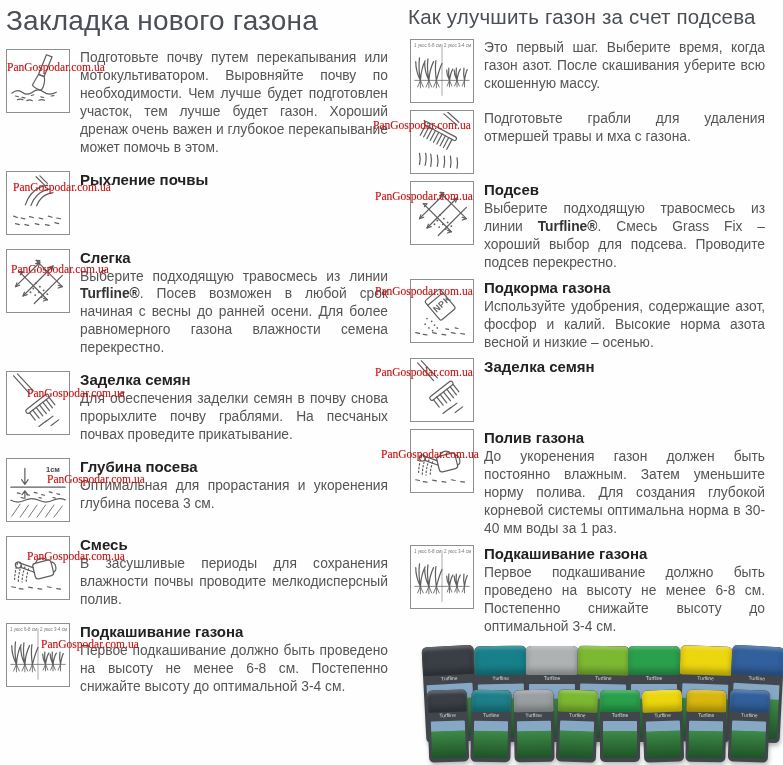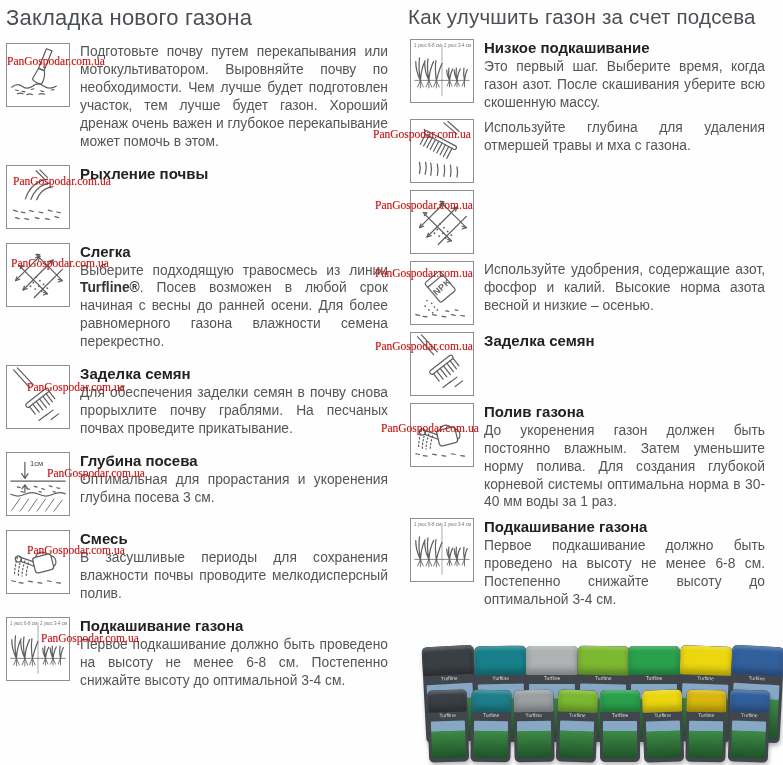--- a/index.html
+++ b/index.html
@@ -2,40 +2,40 @@
 <html><head>
 <meta charset="utf-8">
 <style>
   html,body{margin:0;padding:0;background:#fff;}
   .page{position:relative;width:783px;height:765px;background:#fefefe;overflow:hidden;
         font-family:"Liberation Sans", sans-serif;}
   .col{position:absolute;top:5px;}
   .col-left{left:6px;width:382px;}
   .col-right{left:408px;width:357px;}
   h1.col-title{margin:0 0 12px 0;font-weight:400;color:#4a4f55;letter-spacing:.2px;}
-  .col-left h1.col-title{font-size:22px;}
+  .col-left h1.col-title{font-size:28px;}
   .col-right h1.col-title{font-size:20.5px;white-space:nowrap;margin-bottom:10px;}
   .step{display:flex;gap:10px;align-items:flex-start;}
   .col-left .step{margin-bottom:14px;}
   .col-right .step{margin-bottom:7px;}
   .icon-box{position:relative;flex:0 0 64px;width:64px;height:64px;background:#fff;
             border:1px solid #8f8f8f;box-sizing:border-box;}
   .col-right .icon-box{margin-left:2px;}
   .icon{position:absolute;inset:1px;width:60px;height:60px;stroke:#5f5f5f;fill:none;
         stroke-width:1.3;stroke-linecap:round;stroke-linejoin:round;}
   .txt{flex:1;min-width:0;}
   .step h3{margin:0 0 2px 0;font-size:15px;font-weight:700;color:#222;}
   .step p{margin:0;font-size:13.8px;line-height:1.3;color:#555;text-align:justify;}
   .step p b{color:#333;}
   .wm{position:absolute;z-index:3;white-space:nowrap;font-family:"Liberation Serif", serif;
       font-weight:400;font-size:11.5px;color:#c41414;text-shadow:0 0 1px rgba(190,20,20,.35);}
   .mow-label{position:absolute;top:3px;font-size:4.5px;line-height:5px;color:#777;
              white-space:nowrap;overflow:hidden;width:28px;z-index:2;}
   .mow-label.l{left:3px;} .mow-label.r{left:33px;}
-  .depth-label{position:absolute;left:23px;top:6px;font-size:7.5px;font-weight:400;color:#444;z-index:2;}
+  .depth-label{position:absolute;left:39px;top:6px;font-size:7.5px;font-weight:700;color:#444;z-index:2;}
   .npk-label{position:absolute;left:50%;top:40%;transform:translate(-50%,-50%) rotate(-42deg);
              font-size:9px;font-weight:700;letter-spacing:.5px;color:#666;z-index:2;}
   
   .bags{position:absolute;left:424px;top:646px;width:358px;height:118px;}
   .bag{position:absolute;background:#41464c;border-radius:5px;display:flex;flex-direction:column;
        overflow:hidden;box-shadow:1px 3px 4px rgba(60,60,60,.35);}
   .bag-top{height:30%;border-radius:5px 5px 2px 2px;
            box-shadow:inset 0 -5px 6px rgba(0,0,0,.28), inset 0 3px 3px rgba(255,255,255,.22);}
   .bag-brand{font-size:5px;line-height:7px;height:7px;text-align:center;color:#d8dcd8;overflow:hidden;}
   .bag-photo{flex:1;margin:2px 3px 4px;border-radius:1px;
@@ -247,55 +247,59 @@
 
     <div class="step">
       <div class="icon-box">
         <svg class="icon">
             <use href="#sym-mowing"></use>
           </svg>
         <span class="mow-label l">1 укос 6-8 см</span>
         <span class="mow-label r">2 укос 3-4 см</span>
       </div>
       <div class="txt">
-        <h3>Низкое подкашивание</h3>
         <p>Это первый шаг. Выберите время, когда газон азот. После скашивания уберите всю скошенную массу.</p>
       </div>
     </div>
 
     <div class="step">
       <div class="icon-box">
         <svg class="icon">
             <use href="#sym-scarifier"></use>
           </svg>
         <span class="wm" style="left:-38px;top:8px">PanGospodar.com.ua</span>
       </div>
       <div class="txt">
-        <p>Используйте глубина для удаления отмершей травы и мха с газона.</p>
+        <p>Подготовьте грабли для удаления отмершей травы и мха с газона.</p>
       </div>
     </div>
 
     <div class="step">
       <div class="icon-box">
         <svg class="icon">
             <use href="#sym-sowing"></use>
           </svg>
         <span class="wm" style="left:-36px;top:8px">PanGospodar.com.ua</span>
+      </div>
+      <div class="txt">
+        <h3>Подсев</h3>
+        <p><span>Выберите подходящую травосмесь из линии </span><b>Turfline®</b><span>. Смесь Grass Fix – хороший выбор для подсева. Проводите подсев перекрестно.</span></p>
       </div>
     </div>
 
     <div class="step">
       <div class="icon-box">
         <svg class="icon">
             <use href="#sym-npk-bag"></use>
           </svg>
         <span class="npk-label">NPK</span>
         <span class="wm" style="left:-36px;top:5px">PanGospodar.com.ua</span>
       </div>
       <div class="txt">
+        <h3>Подкорма газона</h3>
         <p>Используйте удобрения, содержащие азот, фосфор и калий. Высокие норма азота весной и низкие – осенью.</p>
       </div>
     </div>
 
     <div class="step">
       <div class="icon-box">
         <svg class="icon">
             <use href="#sym-rake"></use>
           </svg>
         <span class="wm" style="left:-36px;top:7px">PanGospodar.com.ua</span>

